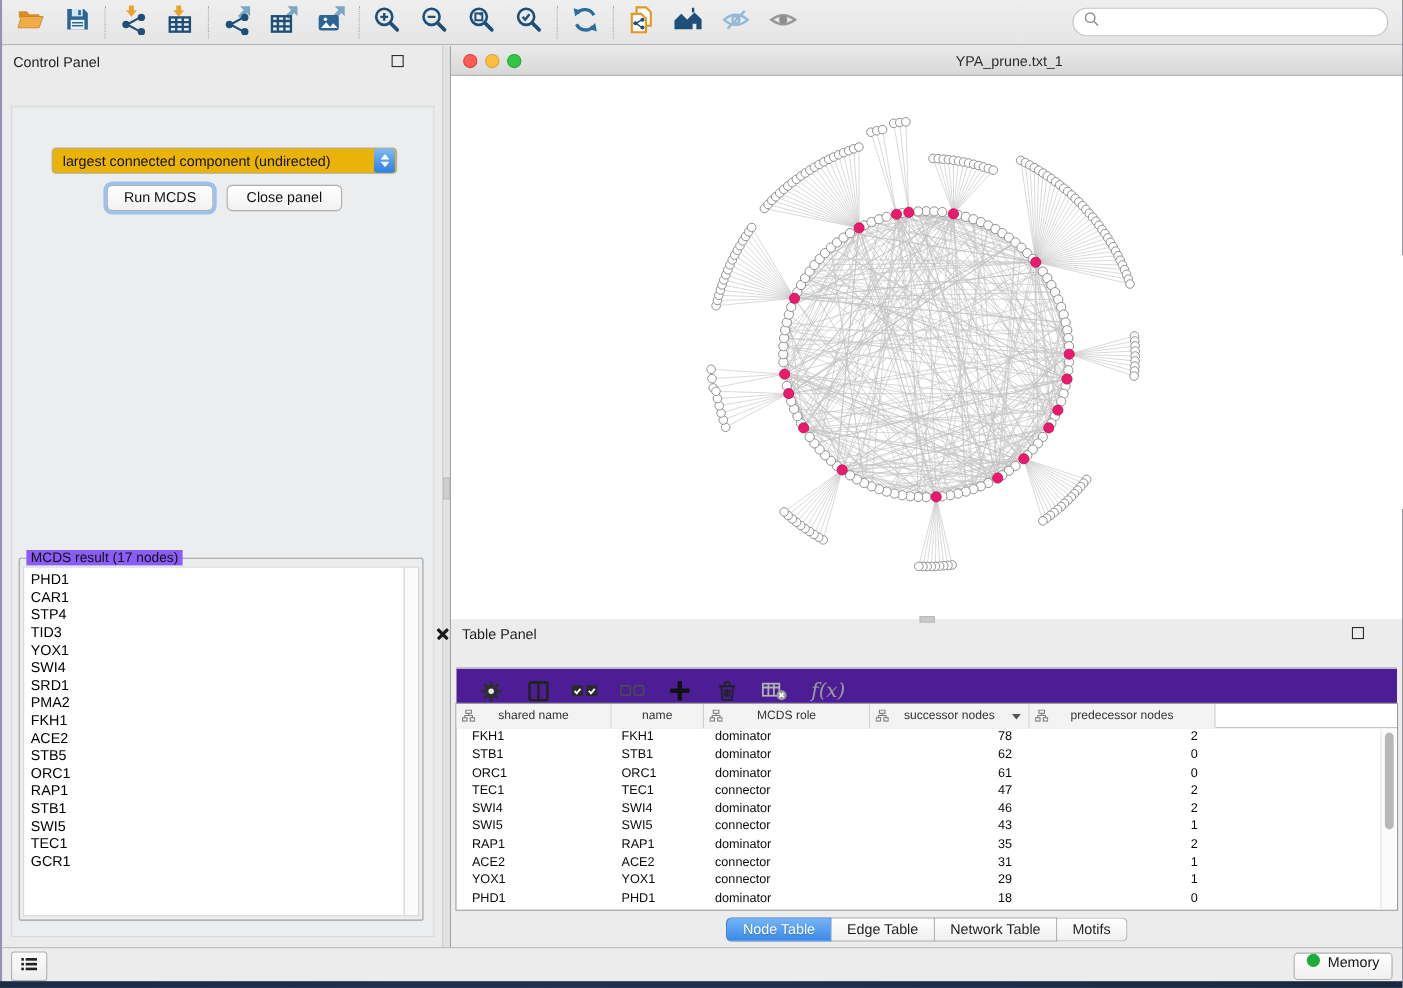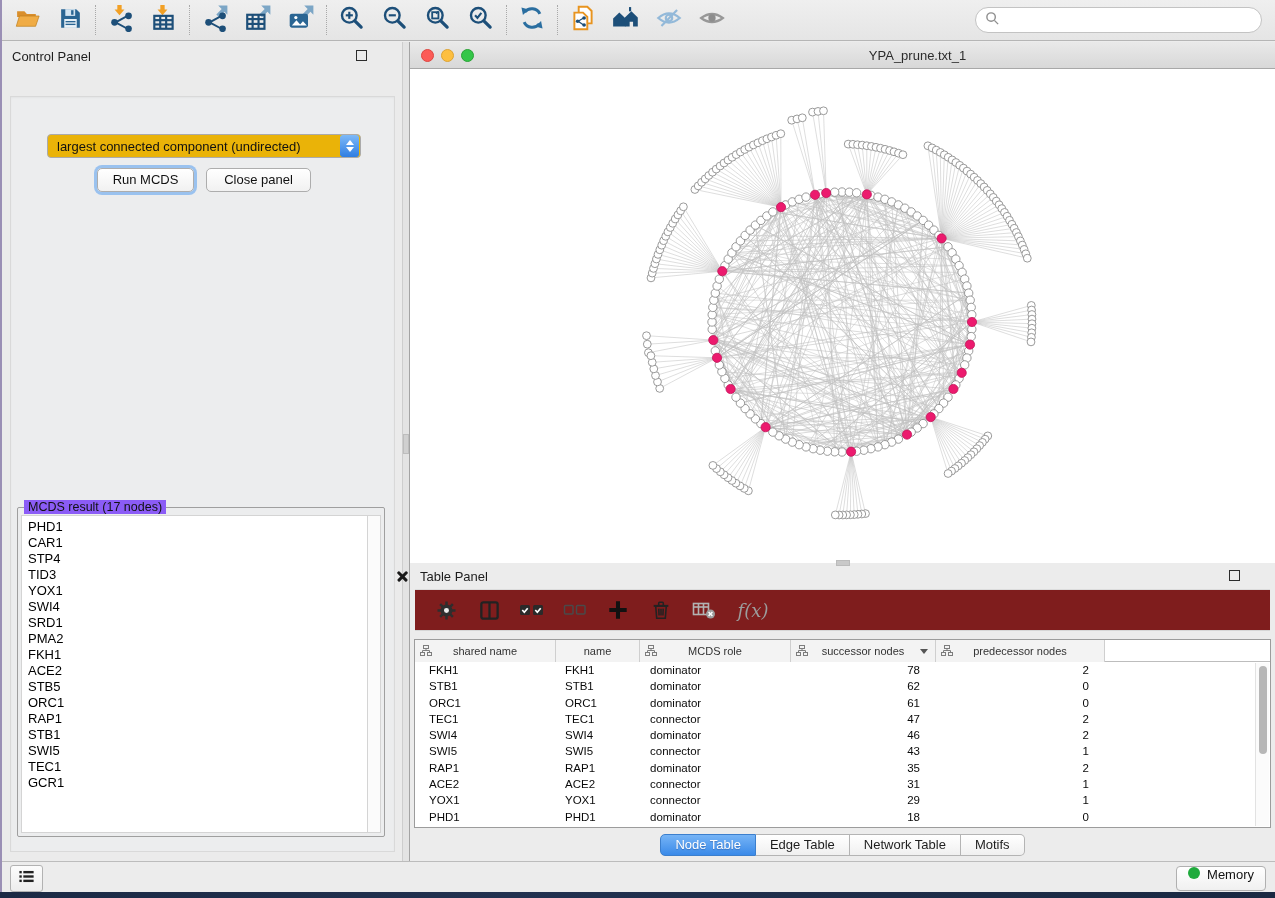--- a/index.html
+++ b/index.html
@@ -53,21 +53,21 @@
   .netwin{position:absolute;left:408px;top:42px;right:0;height:521px}
   .ntitle{position:absolute;left:0;right:0;top:0;height:27px;background:linear-gradient(#e9e9e9,#d8d8d8);border-bottom:1px solid #a8a8a8}
   .light{position:absolute;top:7px;width:13px;height:13px;border-radius:50%}
   .ntext{position:absolute;left:150px;right:0;top:0;height:27px;line-height:27px;text-align:center;font-size:13px;color:#2c2c2c}
   .ncanvas{position:absolute;left:0;right:0;top:27px;bottom:0;background:#fff}
 
   
   .tpanel{position:absolute;left:408px;top:563px;right:0;bottom:32px;background:#ececec}
   .tp-grab{position:absolute;left:50%;top:-3px;width:14px;height:6px;margin-left:-7px;background:#c9c9c9;border:1px solid #bbb}
   .tp-head{position:absolute;left:10px;top:6px;font-size:13px;color:#1d1d1d}
-  .tp-toolbar{position:absolute;left:5px;right:5px;top:26px;height:42px;background:#7f1d1d;border-top:1px solid #dcdcdc;border-bottom:1px solid #d6d6d6;display:flex;align-items:center;gap:17px;padding-left:18px}
+  .tp-toolbar{position:absolute;left:5px;right:5px;top:44px;height:42px;background:#4c1d95;border-top:1px solid #dcdcdc;border-bottom:1px solid #d6d6d6;display:flex;align-items:center;gap:17px;padding-left:18px}
   .tico{display:flex;align-items:center;justify-content:center;width:26px;height:26px}
   .fx{font-family:"DejaVu Serif","Liberation Serif",serif;font-style:italic;font-size:18px;color:#9c9c9c}
   .twrap{position:absolute;left:4px;right:4px;top:76px;height:189px;background:#fff;border:1px solid #9c9c9c;overflow:hidden}
   .thead{display:flex;height:22px;border-bottom:1px solid #bdbdbd;background:#fff}
   .th{position:relative;height:22px;background:#f3f3f3;border-right:1px solid #cfcfcf;font-size:11px;color:#333;display:flex;align-items:center;justify-content:center}
   .th .hic{position:absolute;left:5px;top:5px}
   .caret{position:absolute;right:7px;top:9px;width:0;height:0;border-left:4px solid transparent;border-right:4px solid transparent;border-top:5px solid #555}
   .tr{display:flex;height:16.3px}
   .td{font-size:11.5px;color:#0a0a0a;line-height:16.3px;white-space:nowrap;overflow:hidden;padding-left:14px}
   .td.c2{padding-left:9px}.td.c3{padding-left:10px}

